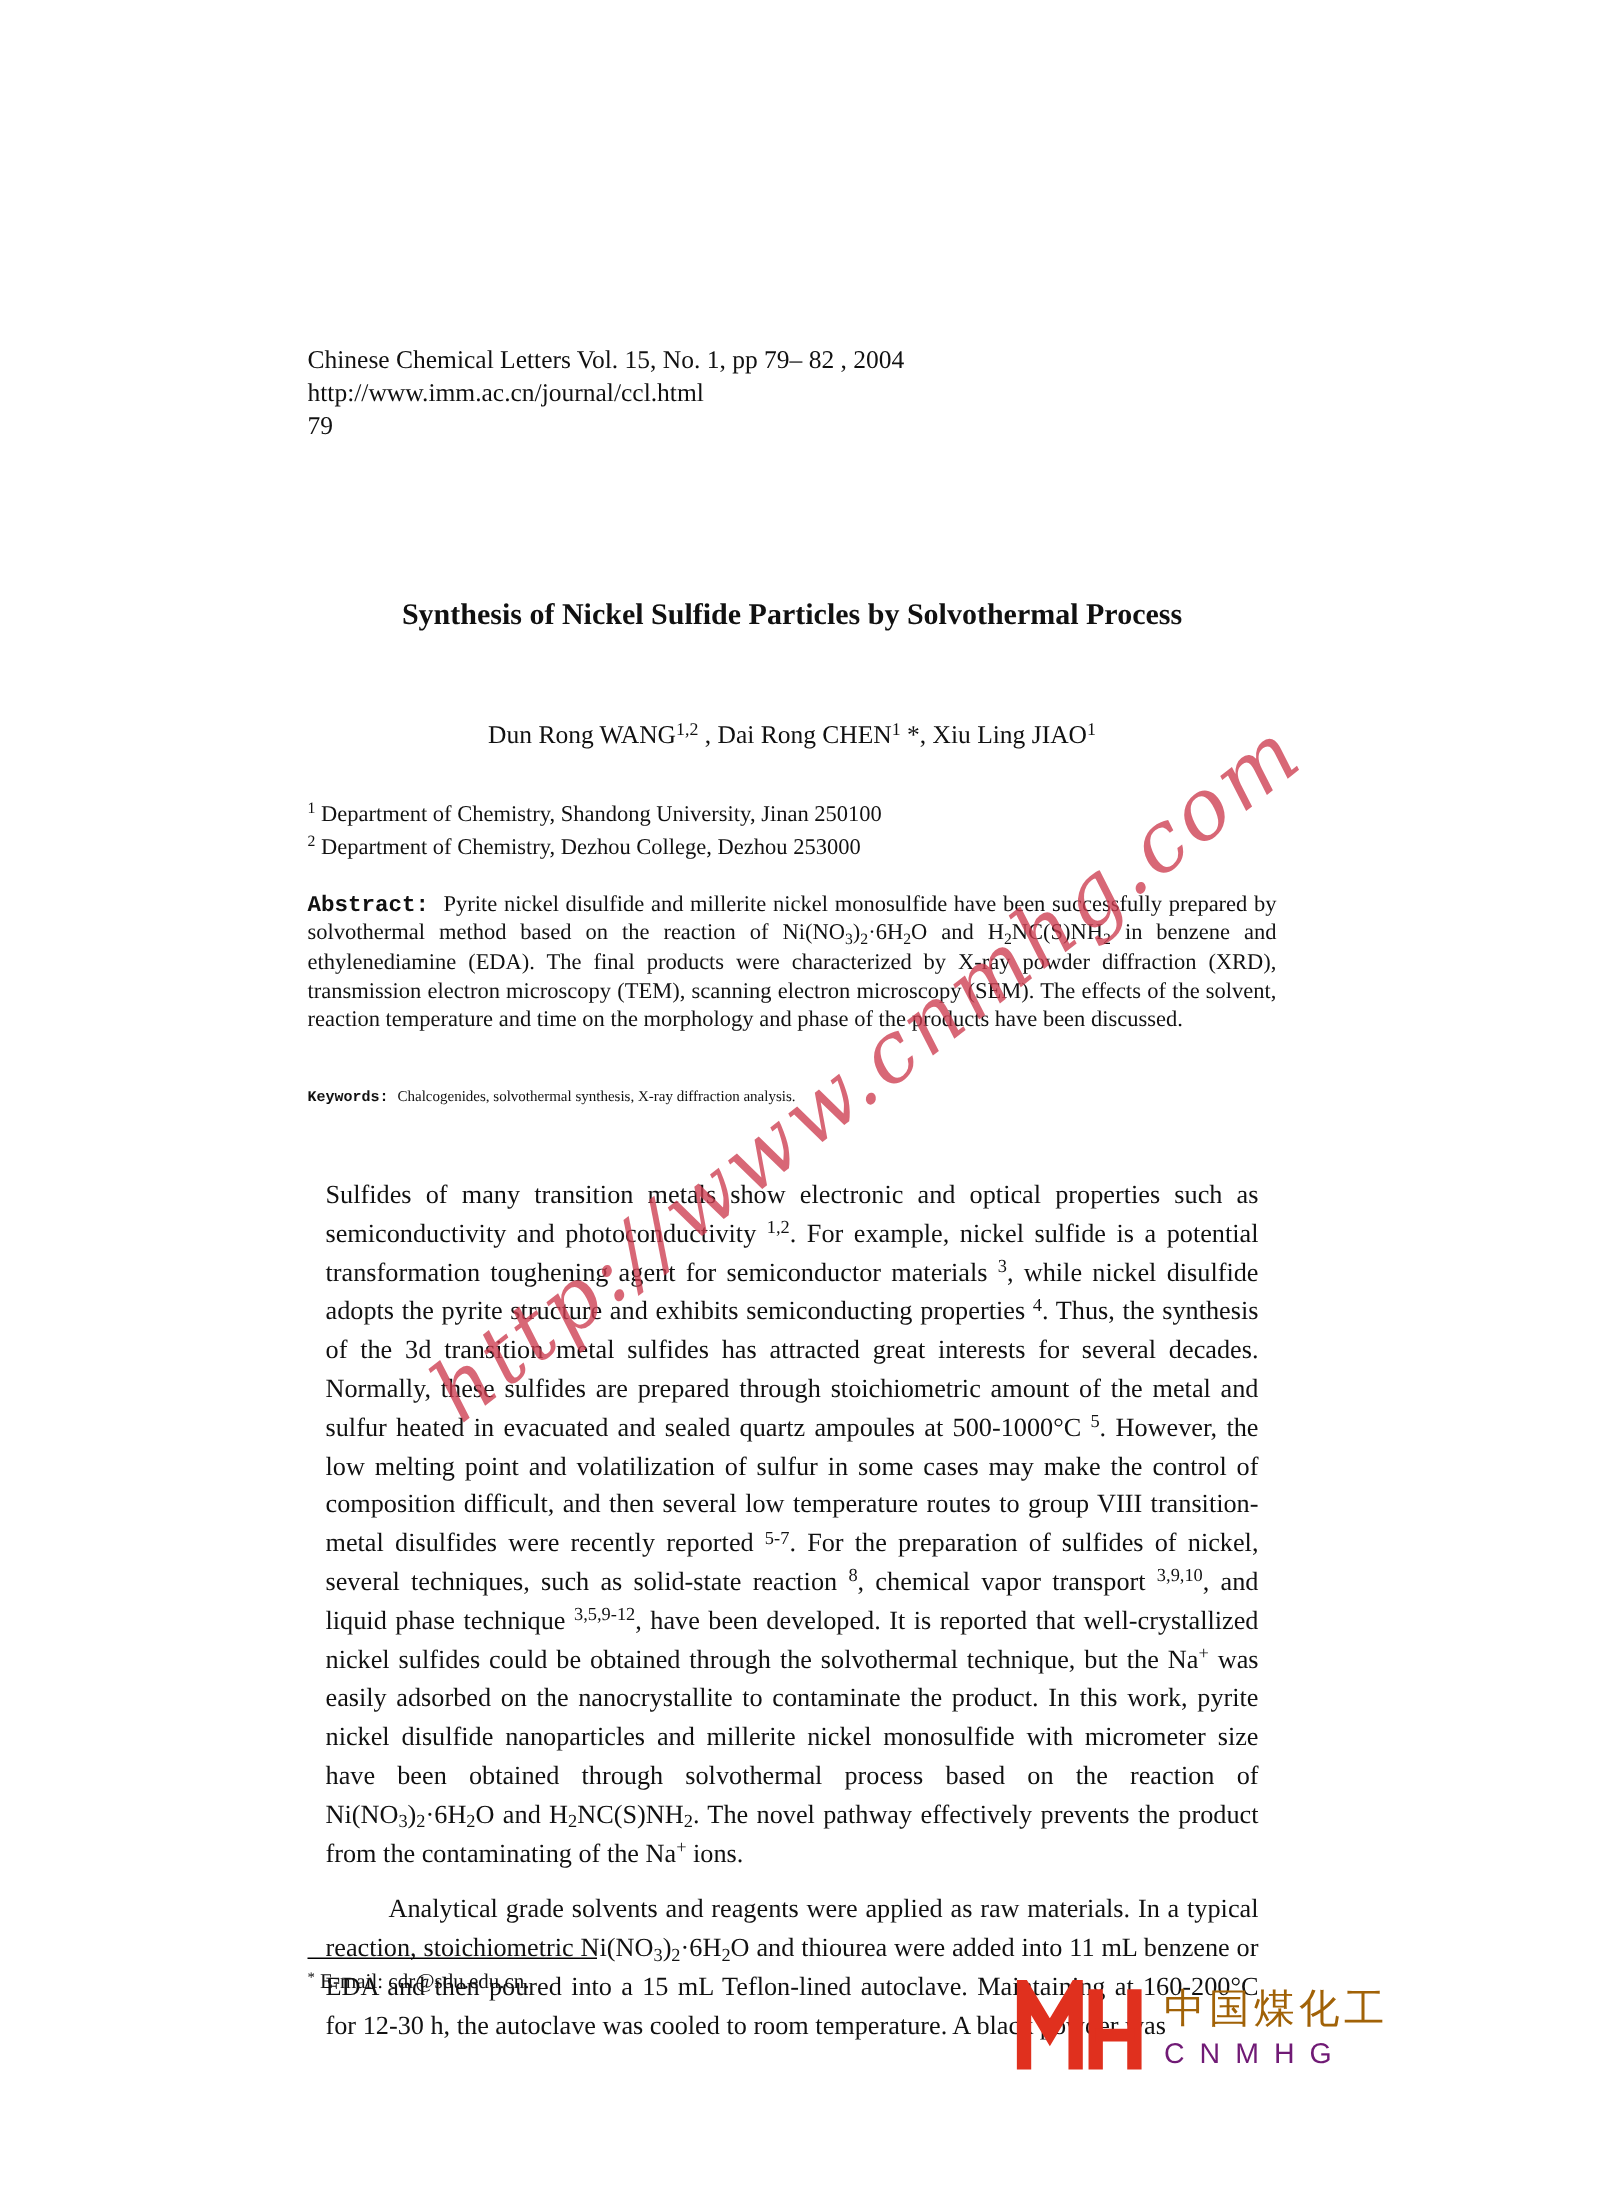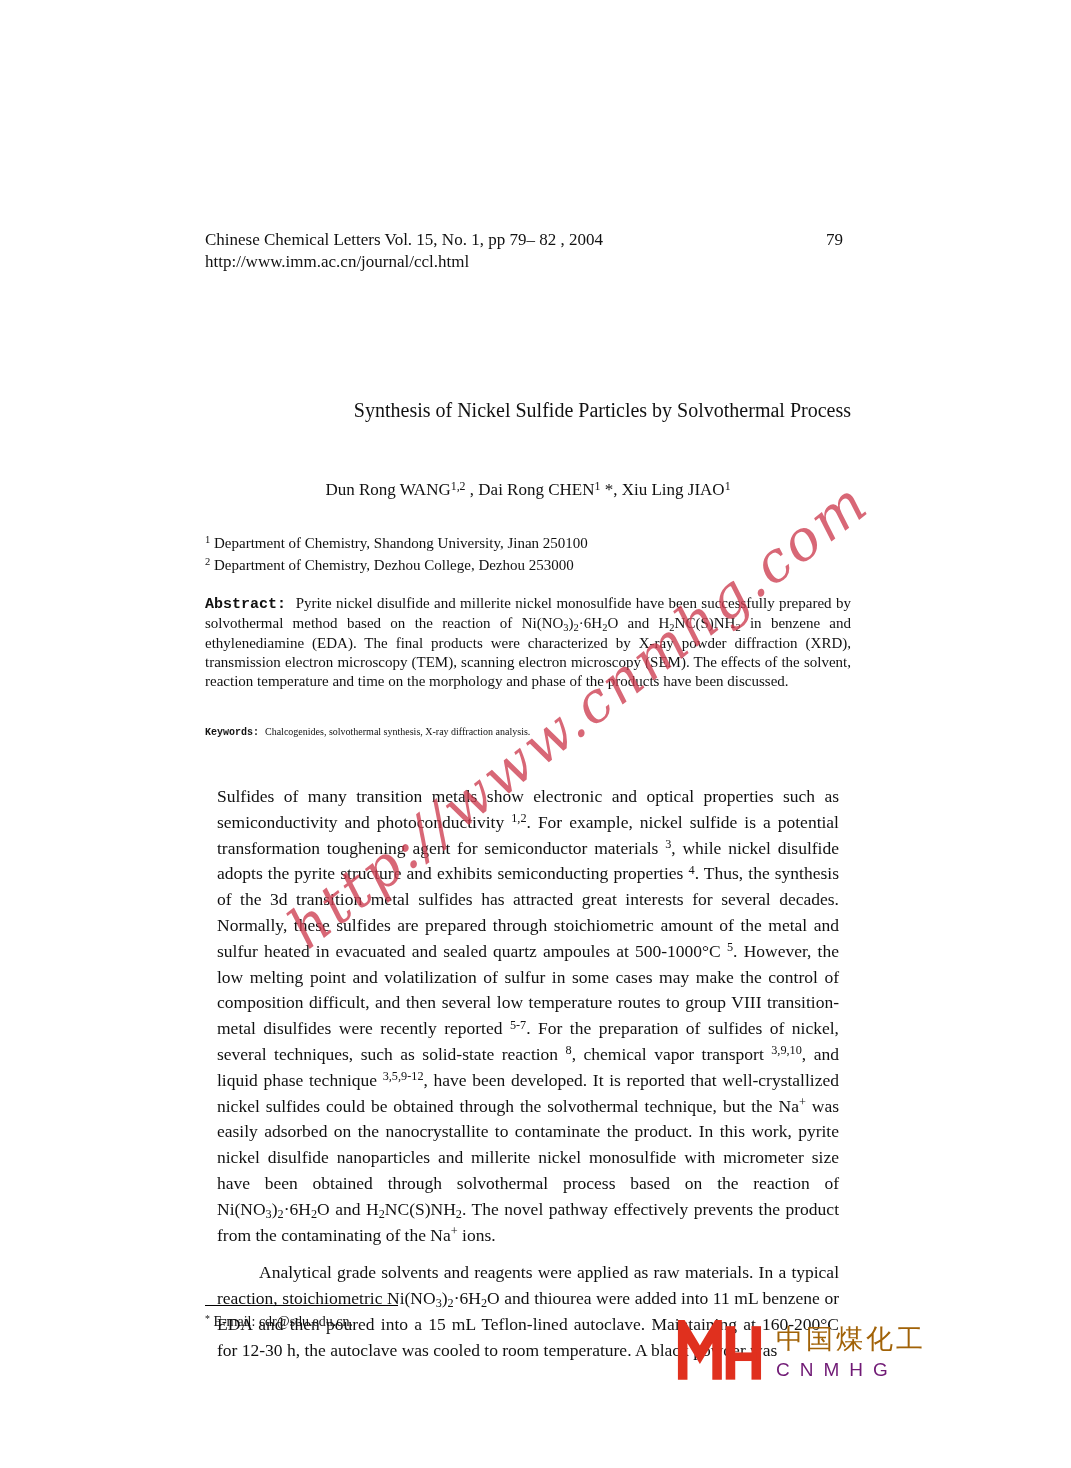--- a/index.html
+++ b/index.html
@@ -9,27 +9,27 @@
     font-family: "Liberation Serif", "DejaVu Serif", serif;
     color: #111;
     position: relative;
     overflow: hidden;
   }
   .page { position: relative; width: 1071px; height: 1468px; background: #fff; }
 
   .header {
     position: absolute; left: 205px; top: 229px; width: 646px;
     display: flex; justify-content: space-between; align-items: flex-start;
-    font-size: 17px; line-height: 1.3;
+    font-size: 17px; line-height: 1.3; flex-direction: column;
   }
   .pagenum { padding-right: 8px; }
 
   .title {
     position: absolute; left: 205px; top: 399px; width: 646px;
-    text-align: right; font-weight: normal; font-size: 20px;
+    text-align: center; font-weight: bold; font-size: 20px;
   }
 
   .authors {
     position: absolute; left: 205px; top: 480px; width: 646px;
     text-align: center; font-size: 17px;
   }
 
   .affils {
     position: absolute; left: 205px; top: 532px; width: 646px;
     text-align: left; font-size: 15px; line-height: 22px;

